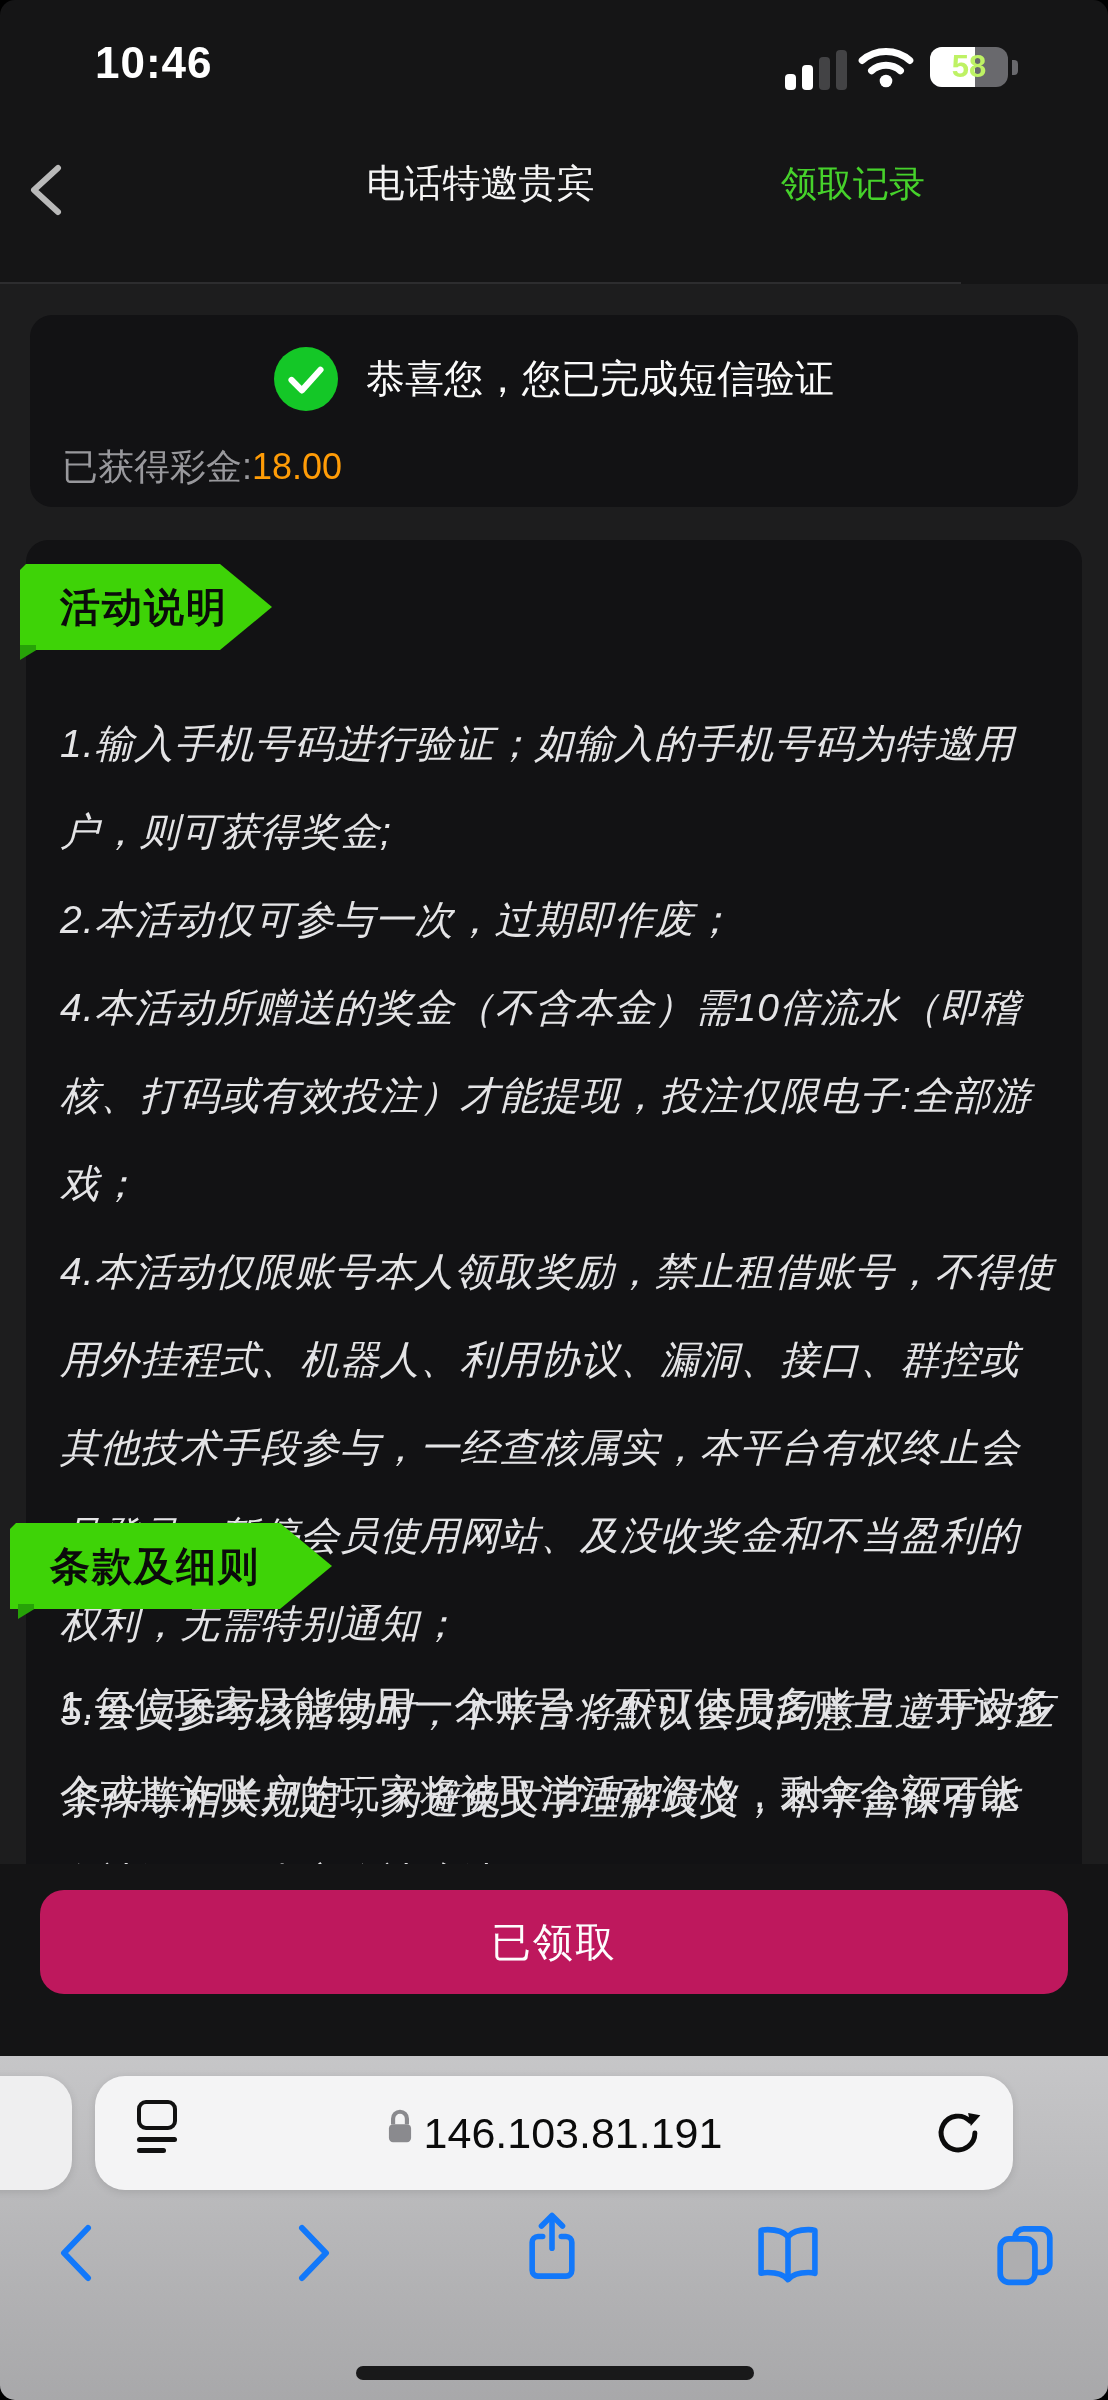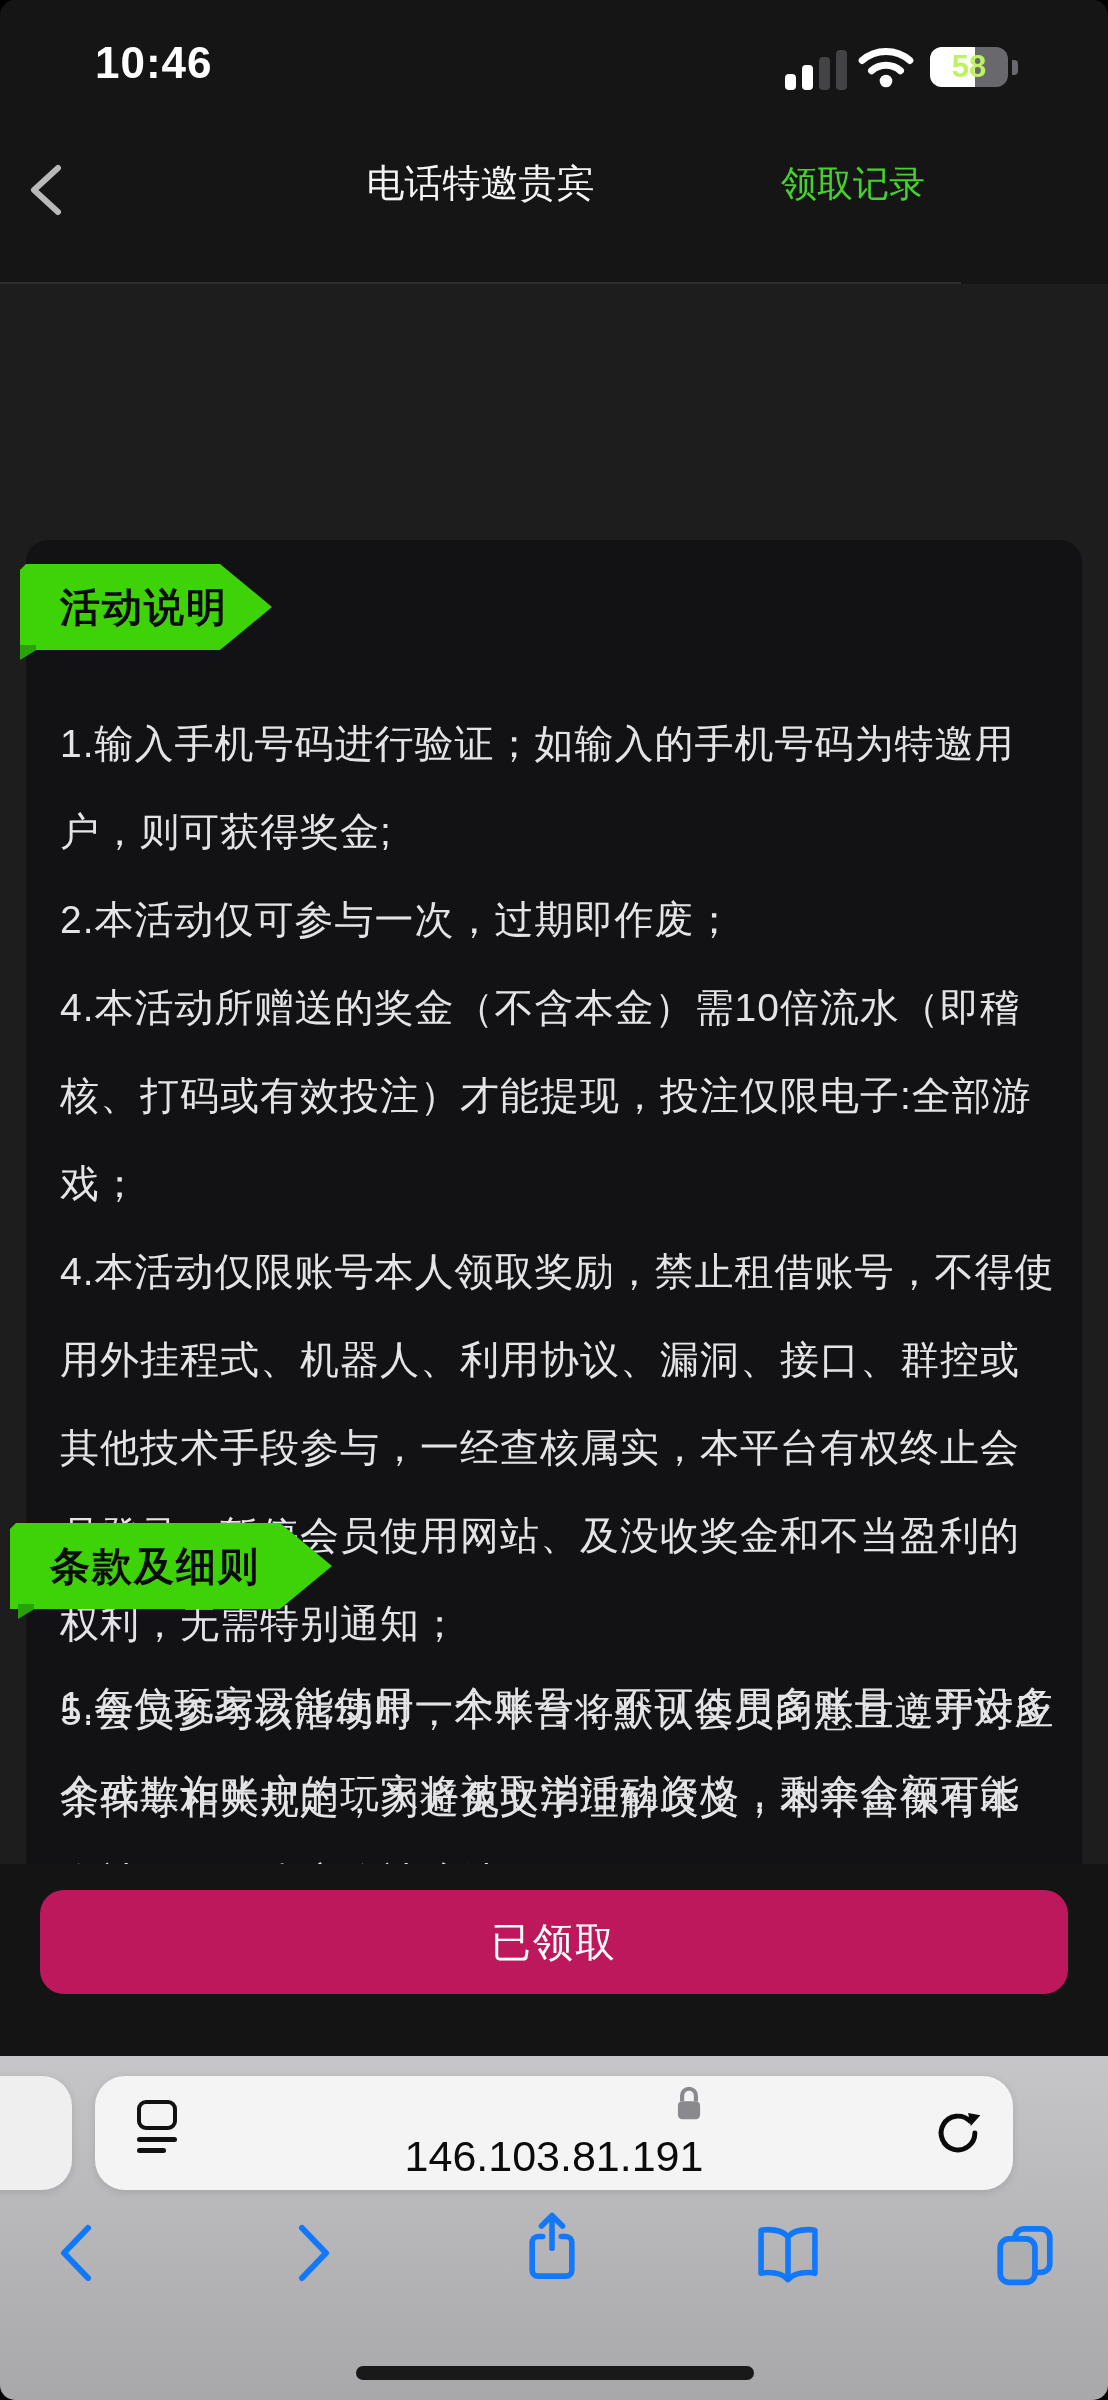--- a/index.html
+++ b/index.html
@@ -36,40 +36,40 @@
   .ribbon{height:86px;background:#3ed307;color:#0b0b0b;font-size:40px;font-weight:700;
           display:flex;align-items:center;padding-left:40px;box-sizing:border-box;letter-spacing:2px;
           clip-path:polygon(0 6px,6px 0,calc(100% - 52px) 0,100% 50%,calc(100% - 52px) 100%,0 100%);}
   .ribbon-fold{width:16px;height:15px;background:#27a208;clip-path:polygon(0 0,100% 0,100% 35%,0 100%);}
   .ribbon1{left:20px;top:564px;width:252px;}
   .fold1{left:20px;top:645px;}
   .ribbon2{left:10px;top:1523px;width:322px;}
   .fold2{left:18px;top:1604px;}
   .rules-text{left:60px;width:996px;font-size:39px;line-height:88px;color:#e4e4e6;letter-spacing:1px;}
   .rules-text p{margin:0;}
-  .activity-text{top:700px;}
+  .activity-text{top:700px;font-style:italic;}
   .terms-text{top:1662px;}
 
   
   .bottom-overlay{left:0;top:1864px;width:1108px;height:192px;background:#141415;}
   .claim-btn{position:absolute;left:40px;top:26px;width:1028px;height:104px;border-radius:24px;
              background:#be185d;display:flex;align-items:center;justify-content:center;
              font-size:40px;color:#fdfdfd;letter-spacing:2px;}
 
   
   .toolbar{left:0;top:2056px;width:1108px;height:344px;background:linear-gradient(#c6c6c8,#a8a8aa);}
   .pill{position:absolute;top:20px;height:114px;border-radius:30px;background:#f4f4f5;
         box-shadow:0 2px 8px rgba(0,0,0,0.12);}
   .pill-prev{left:-44px;width:116px;background:#efeff0;}
   .pill-main{left:95px;width:918px;display:flex;align-items:center;justify-content:center;}
   .pagemenu{position:absolute;left:42px;top:24px;width:42px;height:62px;}
   .pm-rect{width:40px;height:30px;border:4.5px solid #111;border-radius:9px;box-sizing:border-box;}
   .pm-l1{width:40px;height:5px;background:#111;border-radius:3px;margin-top:7px;}
   .pm-l2{width:29px;height:5px;background:#111;border-radius:3px;margin-top:6px;}
-  .url-wrap{display:flex;align-items:flex-end;gap:10px;flex-direction:column;}
+  .url-wrap{display:flex;align-items:flex-start;gap:10px;}
   .url-text{font-size:43px;color:#0b0b0b;}
   .reload{position:absolute;right:28px;top:30px;}
   .tb-icons{position:absolute;left:0;top:168px;width:1108px;height:80px;}
   .tb-btn{position:absolute;transform:translateX(-50%);}
   .home-bar{left:356px;top:310px;width:398px;height:14px;border-radius:8px;background:#19191a;}
 </style>
 </head>
 <body>
 
 <div class="screen">
@@ -97,20 +97,30 @@
       <svg width="36" height="52" viewBox="0 0 18 26">
         <polyline points="15,2 3,13 15,24" fill="none" stroke="#b9b9b9" stroke-width="3" stroke-linecap="round" stroke-linejoin="round"></polyline>
       </svg>
     </div>
     <div class="abs nav-title">电话特邀贵宾</div>
     <div class="abs nav-action">领取记录</div>
   </div>
 
   <div class="abs content-bg"></div>
 
+  <div class="abs card success-card">
+    <div class="success-row">
+      <svg width="64" height="64" viewBox="0 0 62 62">
+        <circle cx="31" cy="31" r="31" fill="#14c727"></circle>
+        <polyline points="17,32 27,42 45,22" fill="none" stroke="#fff" stroke-width="6" stroke-linecap="round" stroke-linejoin="round"></polyline>
+      </svg>
+      <span class="success-msg">恭喜您，您已完成短信验证</span>
+    </div>
+    <div class="bonus-line"><span>已获得彩金:</span><span class="bonus-val">18.00</span></div>
+  </div>
 
   <div class="abs card rules-card"></div>
 
   <div class="abs ribbon ribbon1">活动说明</div>
   <div class="abs ribbon-fold fold1"></div>
 
   <div class="abs rules-text activity-text">
     <p>1.输入手机号码进行验证；如输入的手机号码为特邀用户，则可获得奖金;</p>
     <p>2.本活动仅可参与一次，过期即作废；</p>
     <p>4.本活动所赠送的奖金（不含本金）需10倍流水（即稽核、打码或有效投注）才能提现，投注仅限电子:全部游戏；</p>

